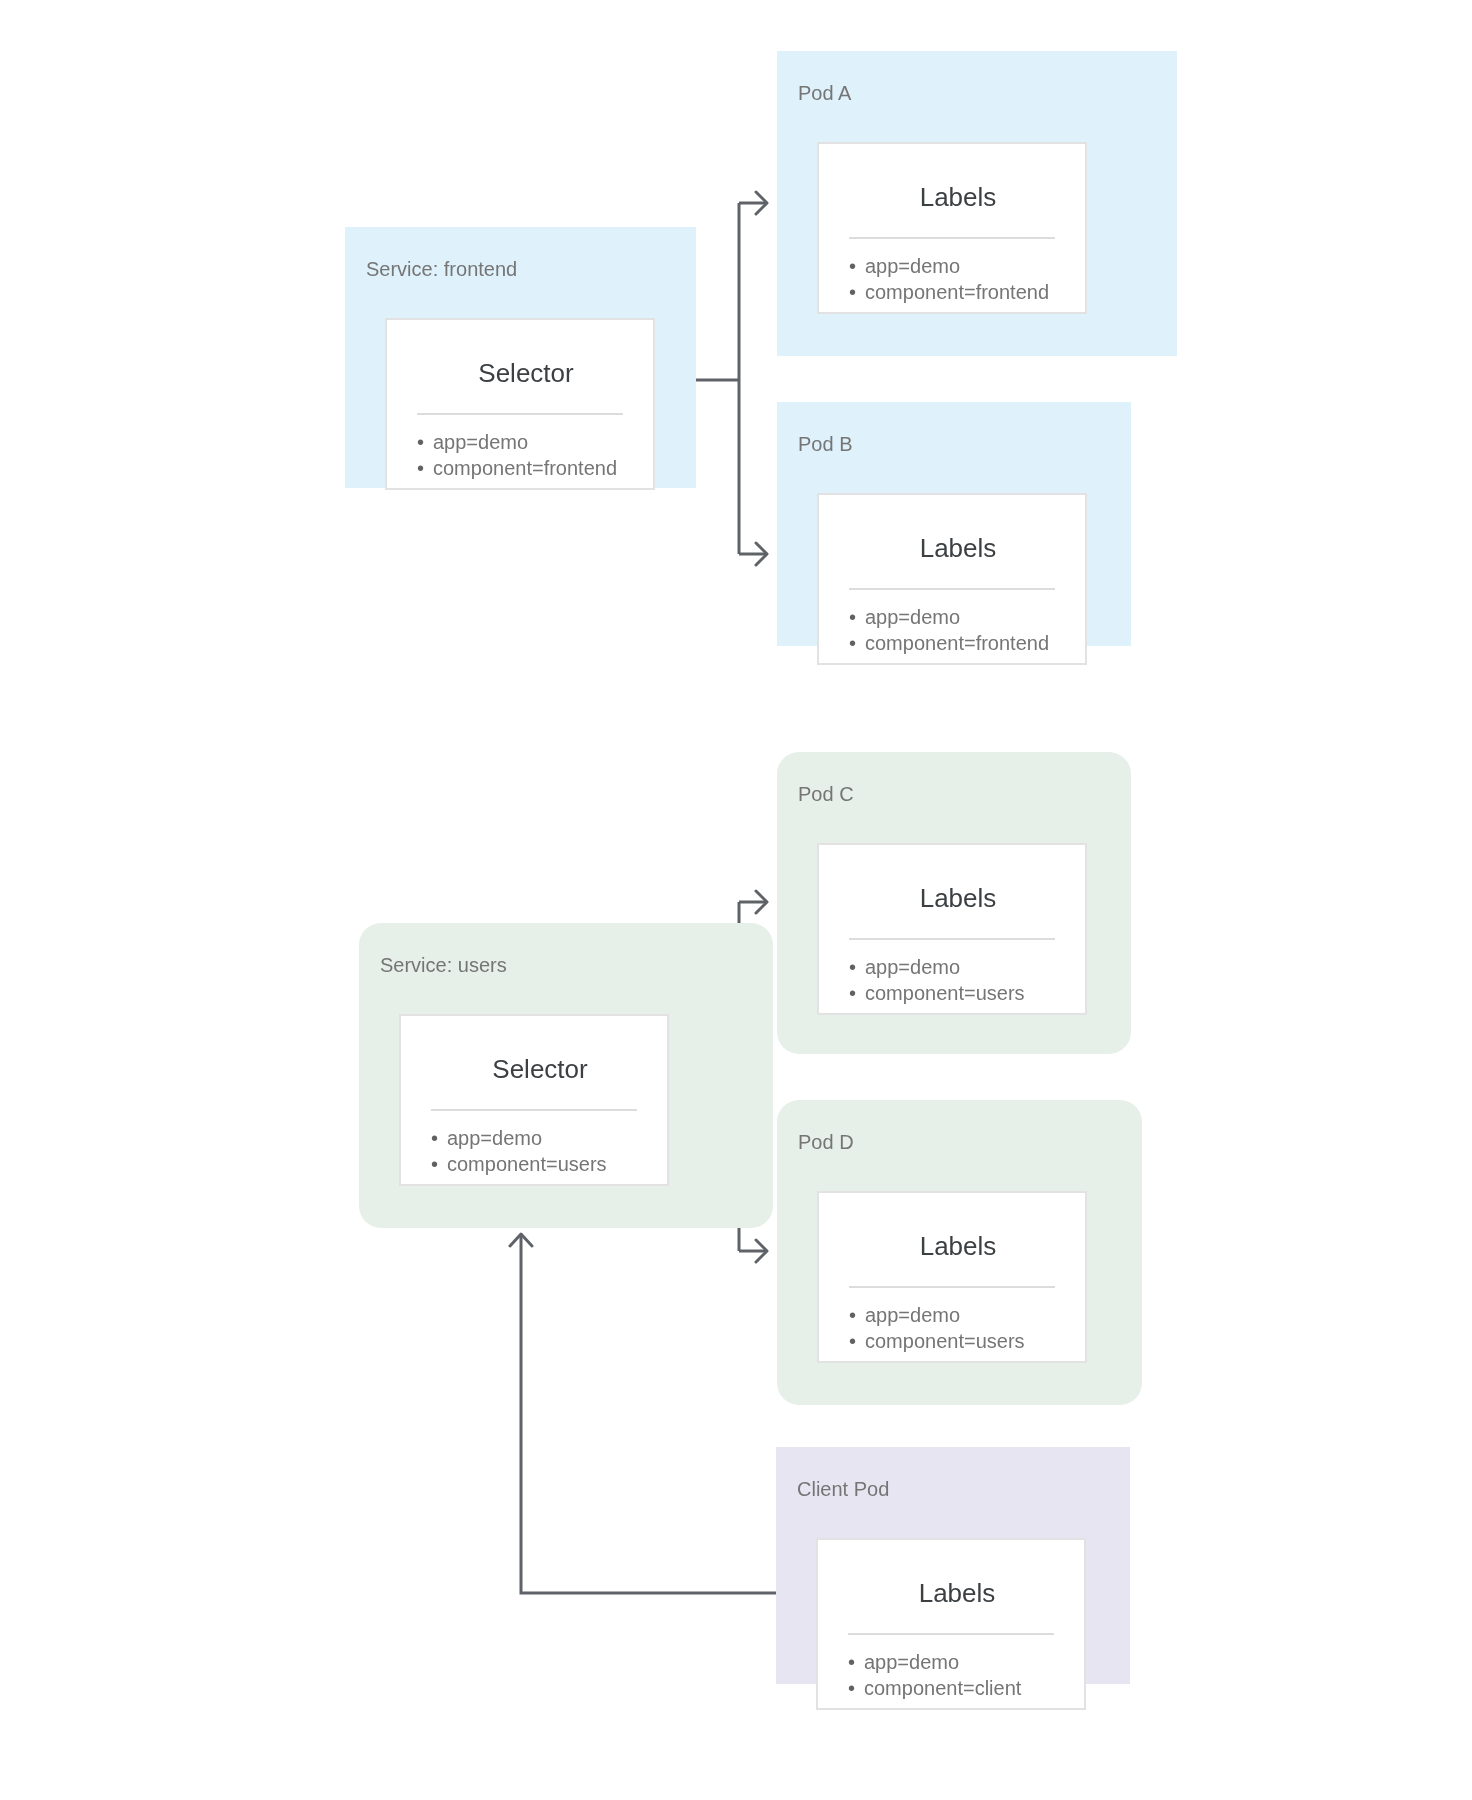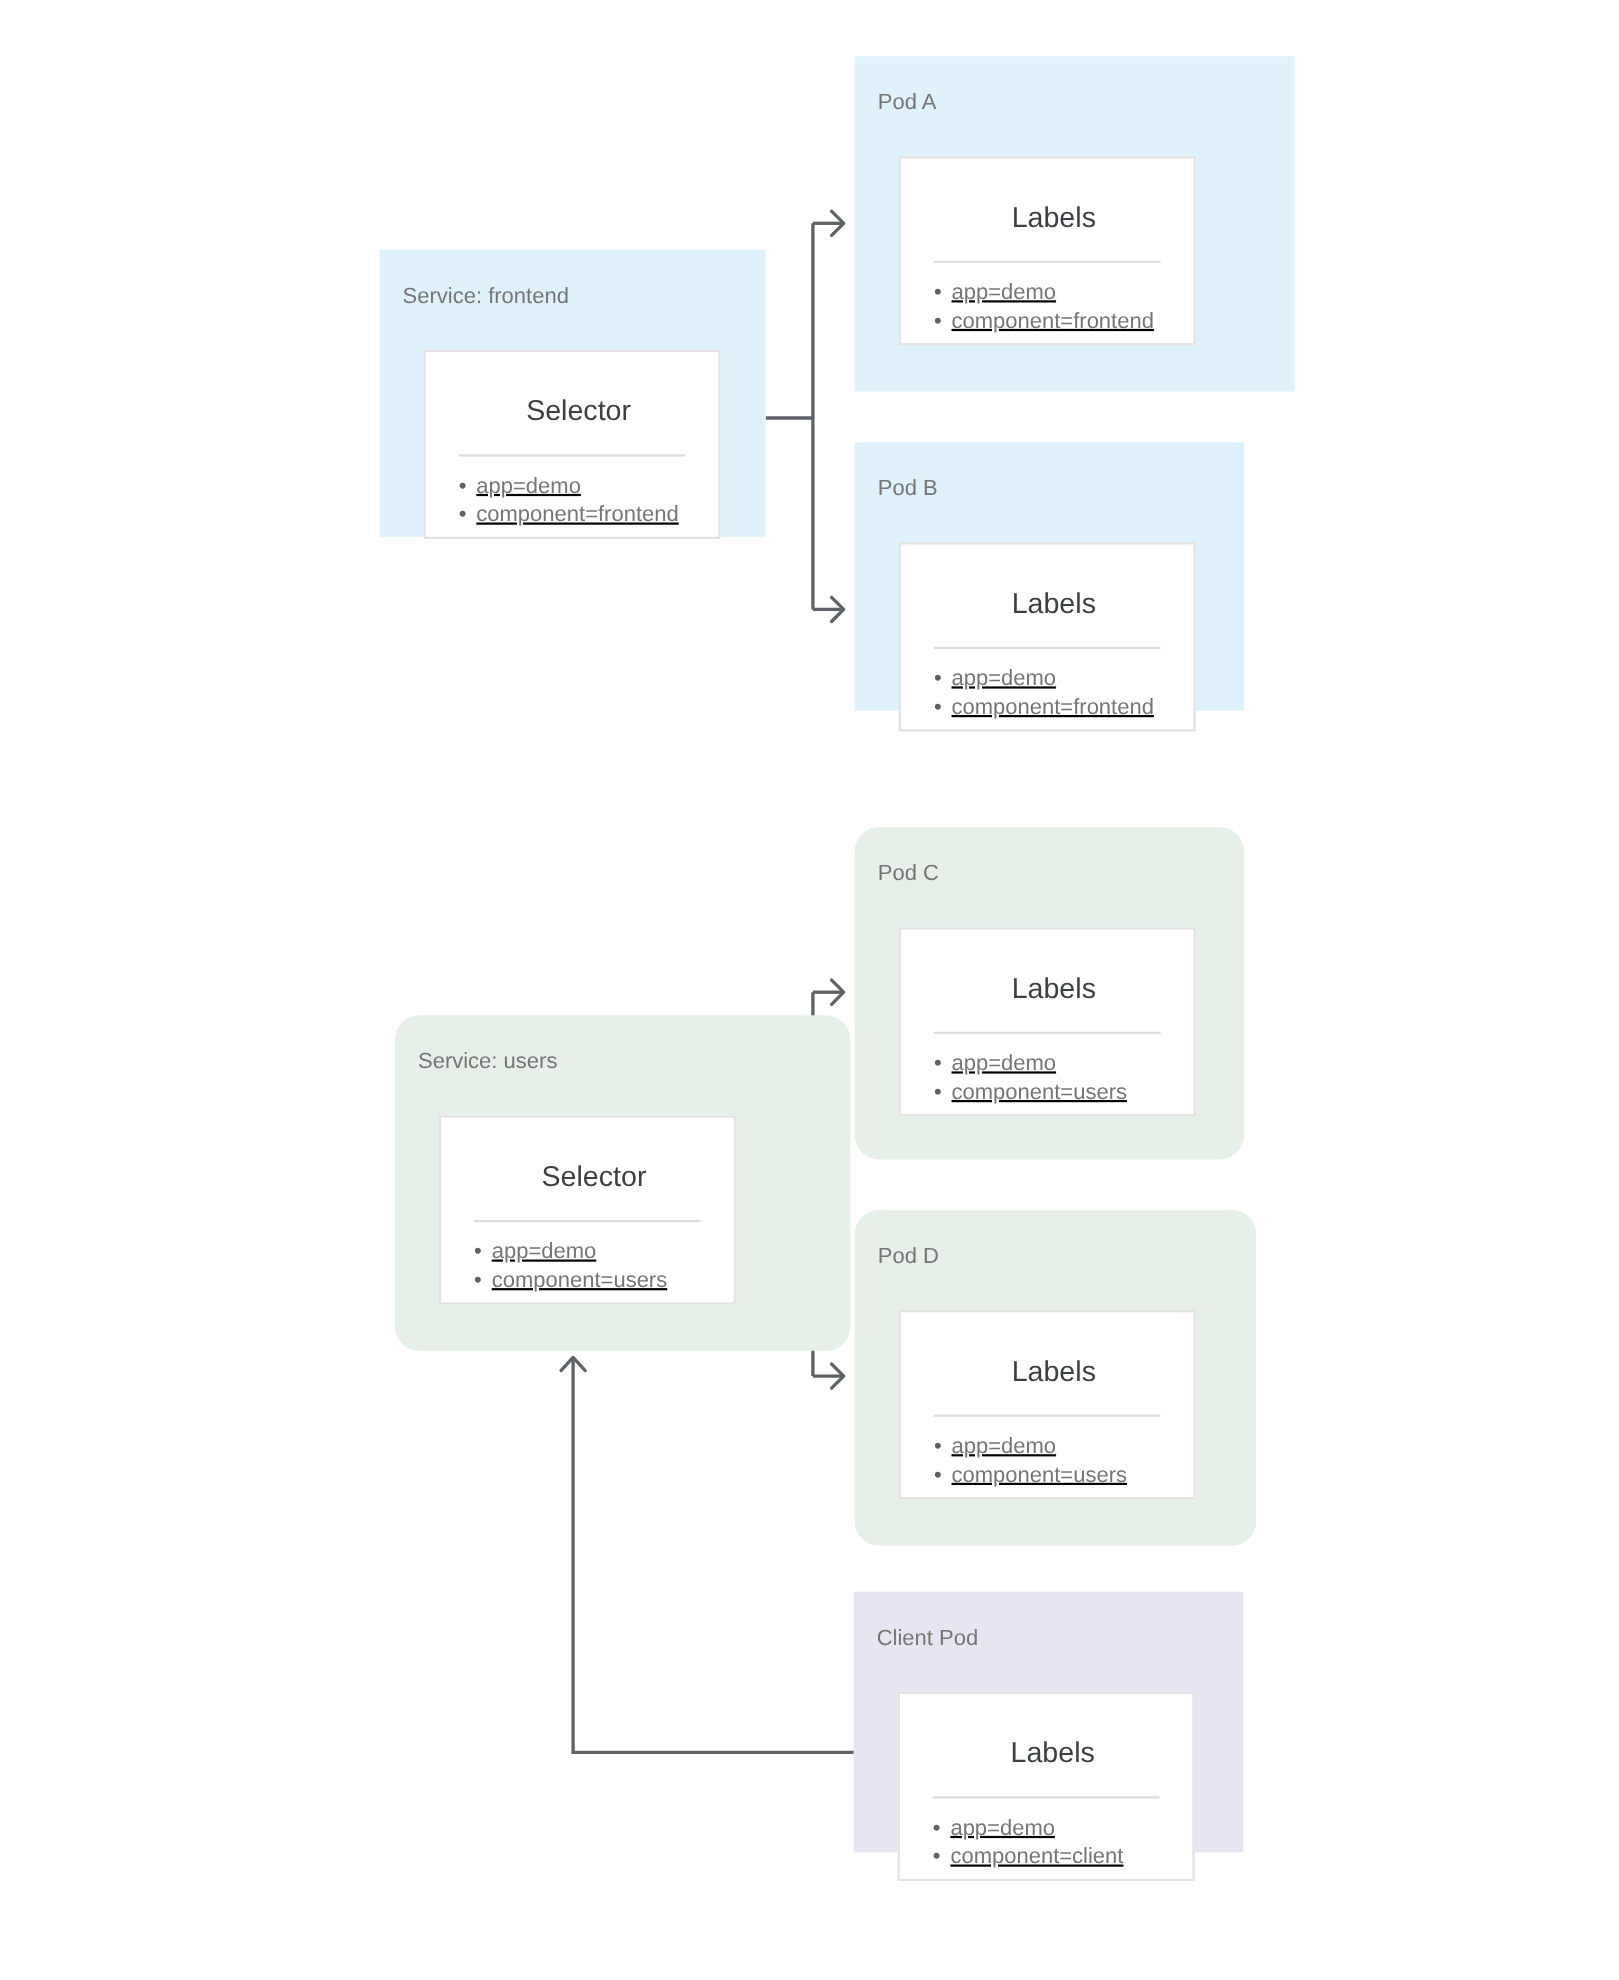--- a/index.html
+++ b/index.html
@@ -48,21 +48,21 @@
     font-size:26px;line-height:27px;
     color:var(--heading);
     padding-left:12px;
   }
   .card-divider{
     height:2px;background:var(--divider);
     margin:26px 30px 14px 30px;
   }
   .card-list{
     list-style:none;
-    margin:0;padding:0 6px 0 30px;text-decoration:underline;
+    margin:0;padding:0 6px 0 30px;
   }
   .card-list li{
     position:relative;
     padding-left:16px;
     font-size:20px;line-height:26px;
     color:var(--muted);
     white-space:nowrap;
   }
   .card-list li::before{
     content:"\2022";

